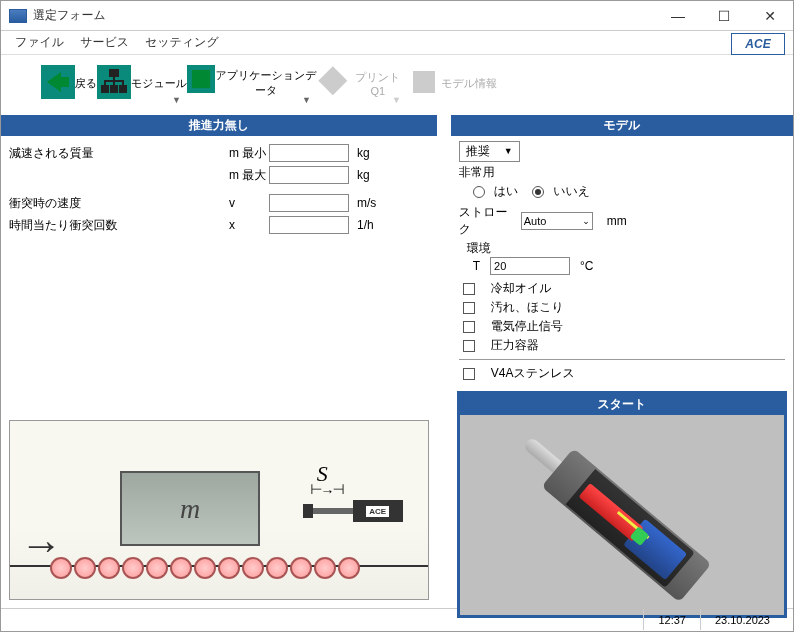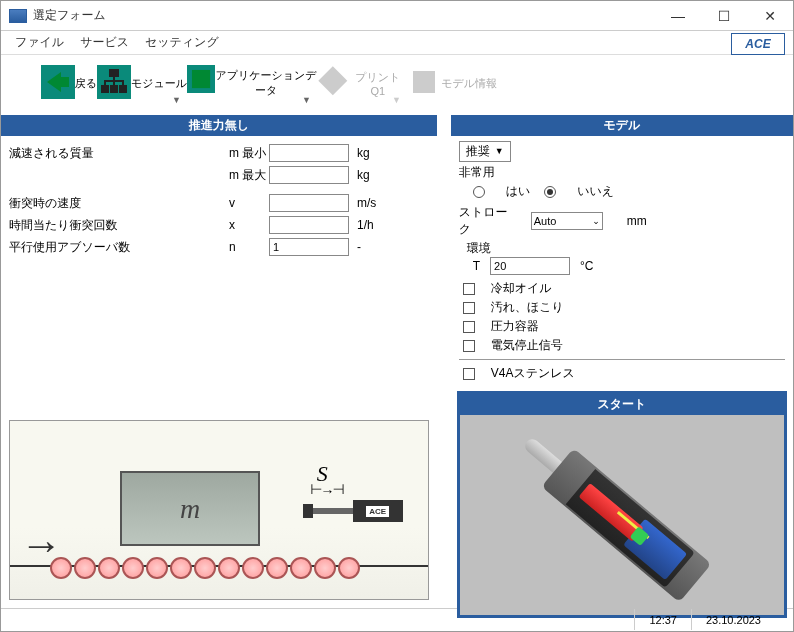--- a/index.html
+++ b/index.html
@@ -47,48 +47,48 @@
 .diag-absorber { position: absolute; right: 10px; top: 75px; width: 115px; height: 30px; display: flex; align-items: center; }
 .abs-shaft { width: 40px; height: 6px; background: #666; }
 .abs-head { width: 10px; height: 14px; background: #333; }
 .abs-body { width: 50px; height: 22px; background: #333; display: flex; align-items: center; justify-content: center; }
 .abs-label { background: #fff; color: #333; font-size: 8px; padding: 1px 3px; font-weight: bold; }
 .diag-s { position: absolute; right: 100px; top: 40px; font-style: italic; font-size: 22px; font-family: serif; }
 .diag-sarrow { position: absolute; right: 85px; top: 60px; font-size: 14px; letter-spacing: -2px; }
 
 .model-form { padding: 4px 8px; font-size: 12px; }
 .model-row { display: flex; align-items: center; min-height: 22px; }
-.dropdown-btn { border: 1px solid #888; padding: 1px 6px; display: flex; align-items: center; gap: 5px; font-size: 12px; text-align: center; }
+.dropdown-btn { border: 1px solid #888; padding: 1px 6px; display: flex; align-items: center; gap: 14px; font-size: 12px; text-align: center; }
 .fieldset-label { font-size: 12px; margin-top: 2px; font-family: Liberation Mono, monospace; }
 .radio-row { display: flex; gap: 14px; padding: 2px 0 4px 14px; }
-.radio-opt { display: flex; align-items: center; gap: 21px; font-size: 12px; }
+.radio-opt { display: flex; align-items: center; gap: 9px; font-size: 12px; }
 .radio { width: 12px; height: 12px; border: 1px solid #555; border-radius: 50%; display: flex; align-items: center; justify-content: center; }
 .radio.checked::after { content: ""; width: 6px; height: 6px; background: #333; border-radius: 50%; }
-.stroke-row { display: flex; align-items: center; gap: 14px; }
+.stroke-row { display: flex; align-items: center; gap: 4px; }
 .stroke-label { width: 58px; }
 .select { border: 1px solid #888; width: 72px; height: 18px; font-size: 11px; padding: 0 2px; display: flex; align-items: center; justify-content: space-between; }
 .env-box { margin-top: 2px; }
 .env-t { display: flex; align-items: center; gap: 10px; padding-left: 14px; }
 .check-row { display: flex; align-items: center; gap: 16px; padding: 1px 0 1px 4px; }
 .checkbox { width: 12px; height: 12px; border: 1px solid #555; background: #fff; }
 .divider { border-top: 1px solid #999; margin: 4px 0; }
 
 .start-area { margin: 4px 6px 0 6px; border: 3px solid #2a5d9f; flex: 1; display: flex; flex-direction: column; }
 .start-header { background: #2a5d9f; color: #fff; text-align: center; font-size: 12px; padding: 2px; font-weight: bold; }
 .start-img { flex: 1; background: #bfbfbf; display: flex; align-items: center; justify-content: center; }
 .absorber-3d { width: 200px; height: 200px; transform: rotate(40deg); position: relative; }
 .a3d-outer { position: absolute; left: 20px; top: 80px; width: 180px; height: 50px; background: linear-gradient(#777, #555); border-radius: 6px; }
 .a3d-cut { position: absolute; left: 50px; top: 82px; width: 130px; height: 46px; background: linear-gradient(#333, #222); border-radius: 0 4px 4px 0; }
 .a3d-red { position: absolute; left: 55px; top: 96px; width: 70px; height: 18px; background: linear-gradient(#f44, #c22); border-radius: 3px; }
 .a3d-blue { position: absolute; left: 120px; top: 88px; width: 55px; height: 34px; background: linear-gradient(#36c, #248); border-radius: 3px; }
 .a3d-green { position: absolute; left: 120px; top: 98px; width: 14px; height: 14px; background: #3c5; border-radius: 3px; }
 .a3d-yellow { position: absolute; left: 95px; top: 99px; width: 40px; height: 3px; background: #ee4; }
 .a3d-shaft { position: absolute; left: -20px; top: 98px; width: 60px; height: 14px; background: linear-gradient(#ddd, #aaa); border-radius: 7px; }
 
-.statusbar { height: 22px; border-top: 1px solid #ccc; display: flex; align-items: center; font-size: 11px; padding: 0 18px; }
+.statusbar { height: 22px; border-top: 1px solid #ccc; display: flex; align-items: center; font-size: 11px; padding: 0 9px; }
 .status-spacer { flex: 1; }
 .status-cell { border-left: 1px solid #ccc; padding: 0 14px; height: 100%; display: flex; align-items: center; }
 </style>
 </head>
 <body>
 
 <div class="titlebar">
   <div class="titlebar-icon"></div>
   <div class="titlebar-text">選定フォーム</div>
   <div class="win-btns">
@@ -182,26 +182,20 @@
         <div class="form-label">衝突時の速度</div>
         <div class="form-sym">v</div>
         <input class="form-input" value="" style="">
         <div class="form-unit">m/s</div>
       </div>
       <div class="form-row">
         <div class="form-label">時間当たり衝突回数</div>
         <div class="form-sym">x</div>
         <input class="form-input" value="" style="">
         <div class="form-unit">1/h</div>
-      </div>
-      <div class="form-row">
-        <div class="form-label">平行使用アブソーバ数</div>
-        <div class="form-sym">n</div>
-        <input class="form-input" value="1" style="">
-        <div class="form-unit">-</div>
       </div>
     </div>
     <div class="diagram">
       <div class="diagram-img">
         <div class="diag-arrow">→</div>
         <div class="diag-block">m</div>
         <div class="diag-s">S</div>
         <div class="diag-sarrow">⊢→⊣</div>
         <div class="diag-absorber">
           <div class="abs-head"></div>
@@ -270,25 +264,25 @@
       <div class="check-row">
           <div class="checkbox"></div>
           <span>冷却オイル</span>
         </div>
       <div class="check-row">
           <div class="checkbox"></div>
           <span>汚れ、ほこり</span>
         </div>
       <div class="check-row">
           <div class="checkbox"></div>
+          <span>電気停止信号</span>
+        </div>
+      <div class="check-row">
+          <div class="checkbox"></div>
           <span>圧力容器</span>
-        </div>
-      <div class="check-row">
-          <div class="checkbox"></div>
-          <span>電気停止信号</span>
         </div>
       <div class="divider"></div>
       <div class="check-row">
           <div class="checkbox"></div>
           <span>V4Aステンレス</span>
         </div>
     </div>
 
     <div class="start-area">
       <div class="start-header">スタート</div>

